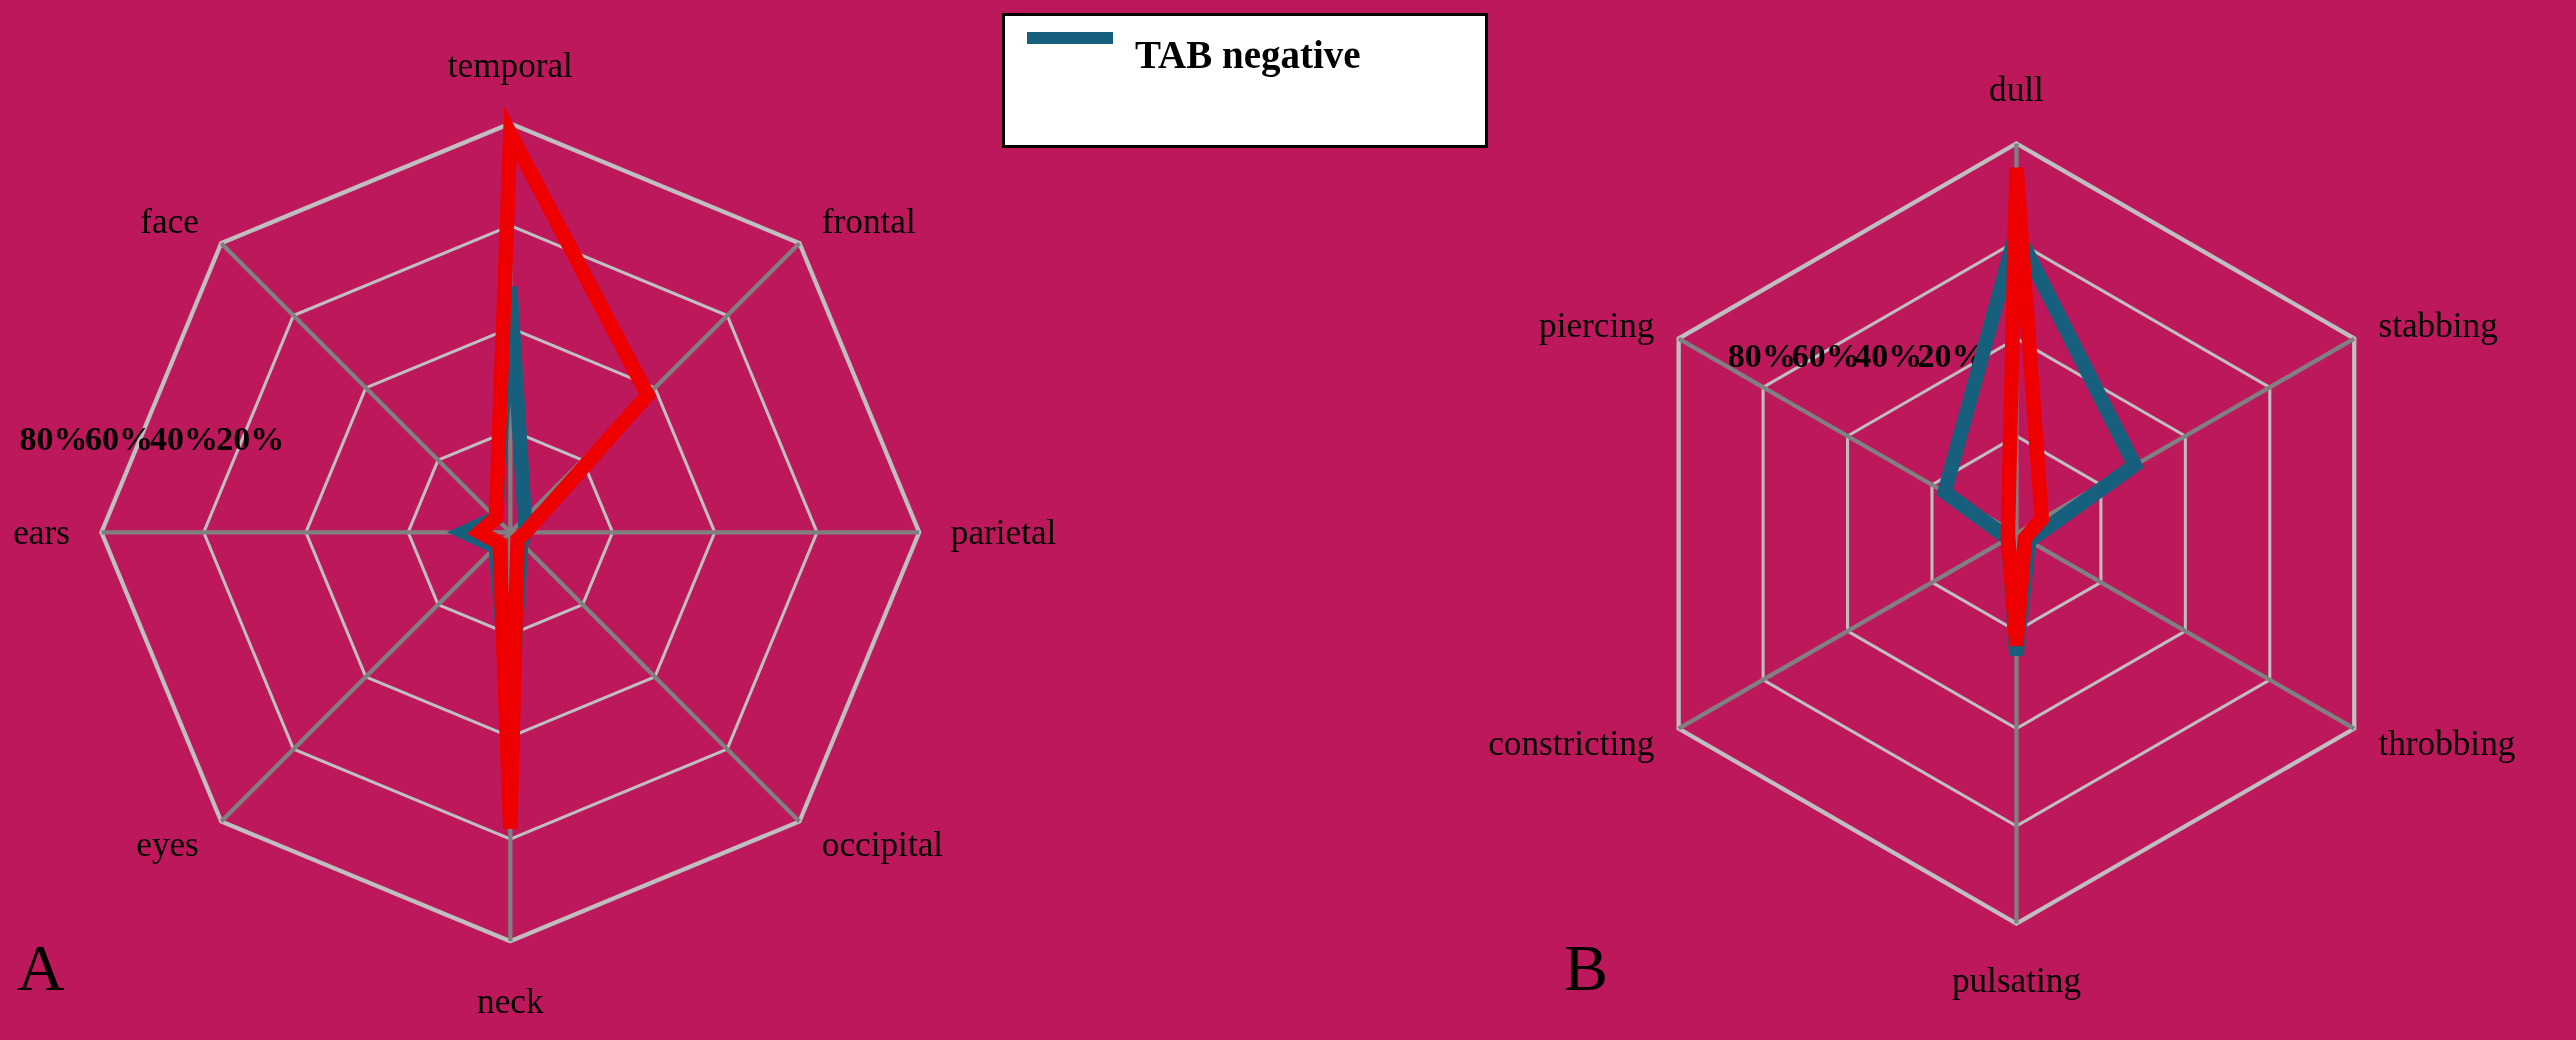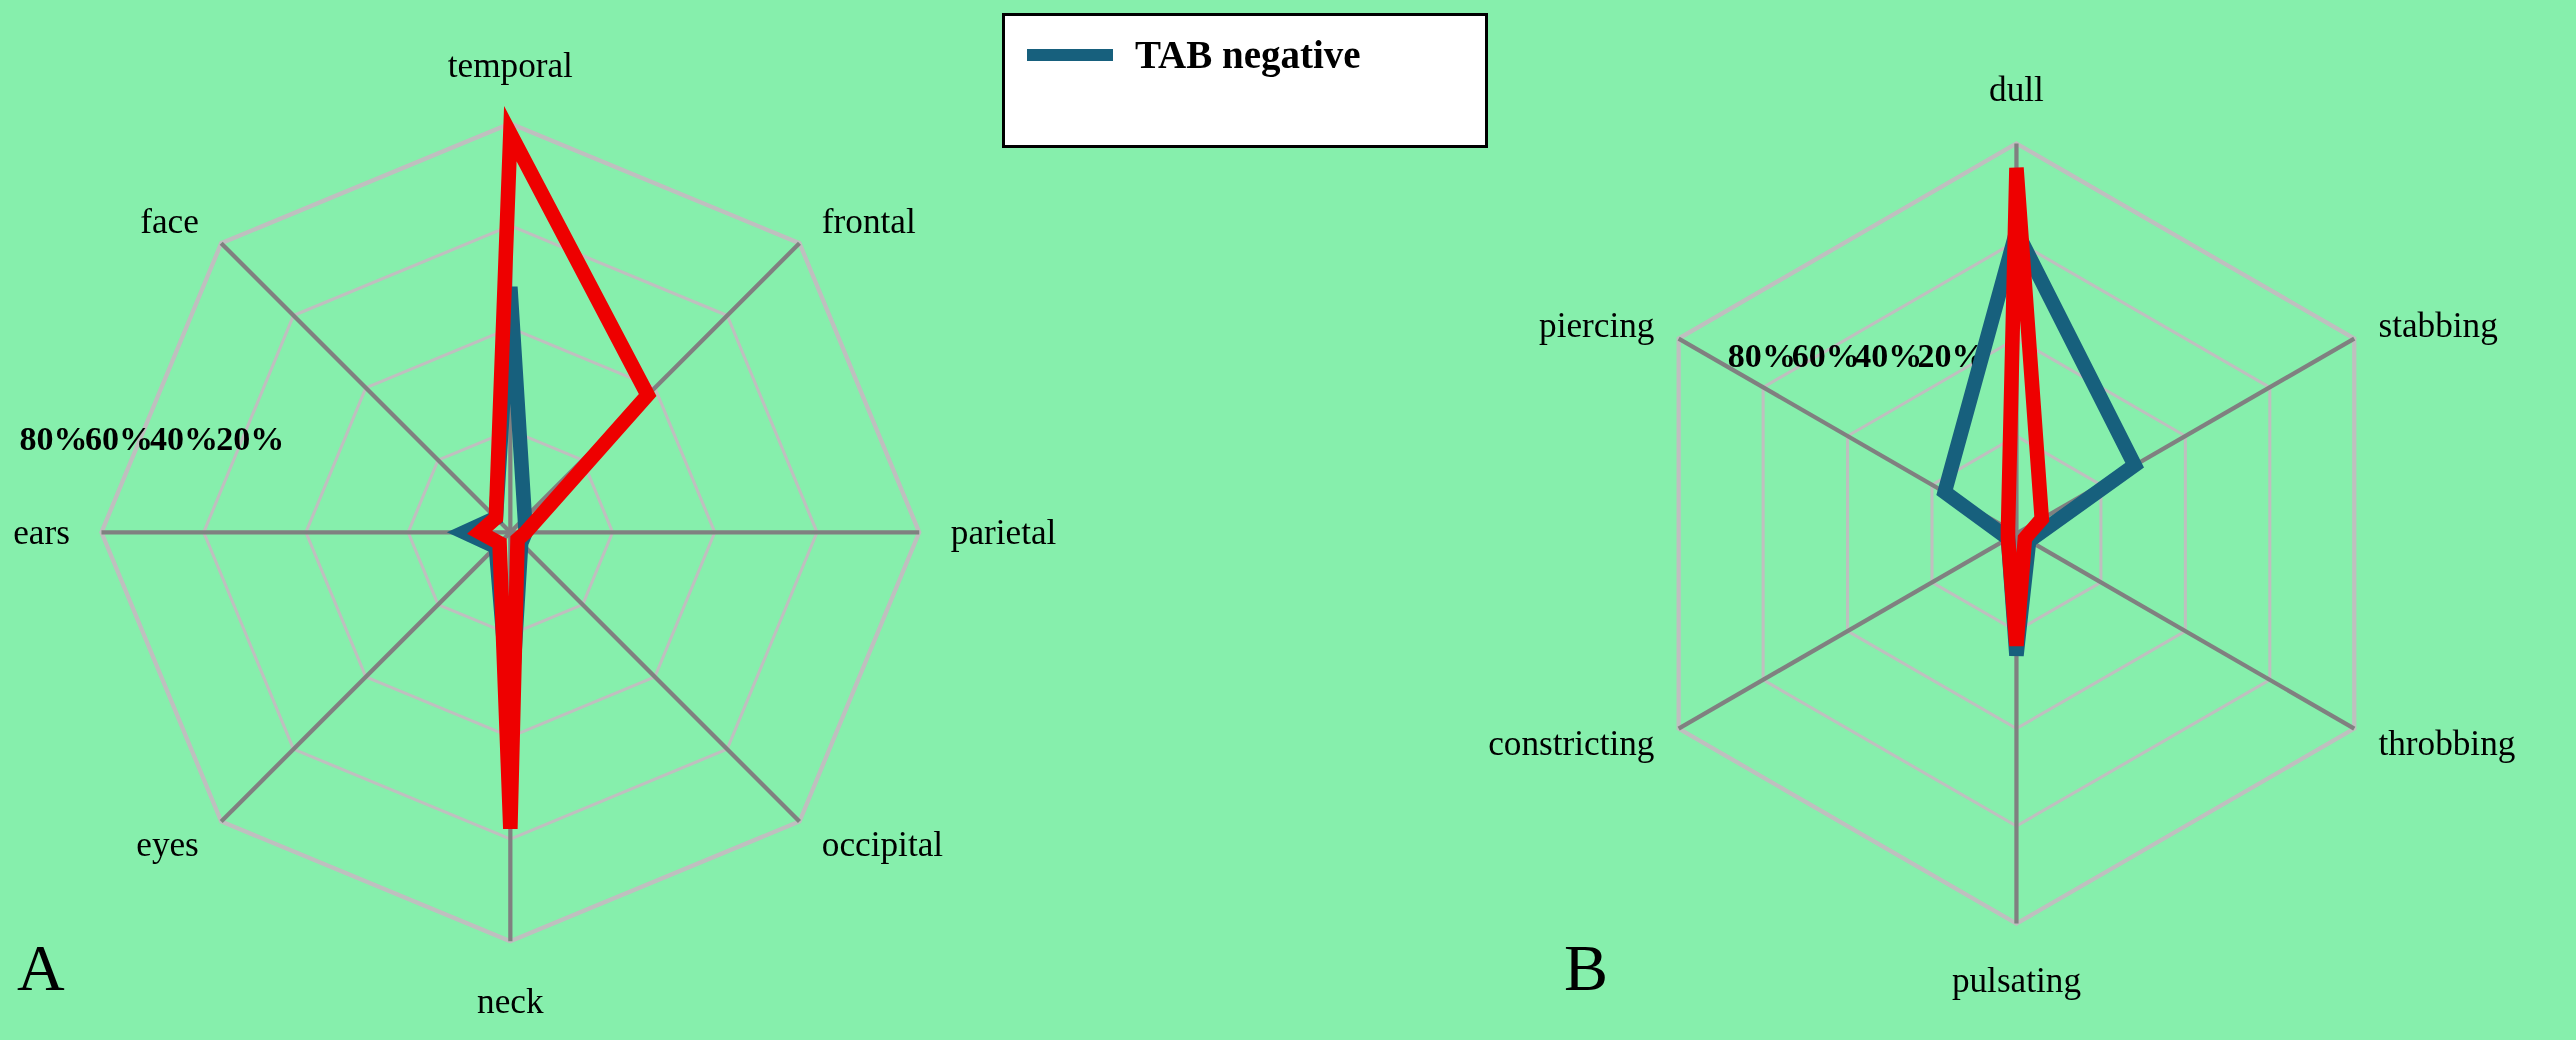--- a/index.html
+++ b/index.html
@@ -1,23 +1,23 @@
 <!DOCTYPE html>
 <html style="font-size:9.7px"><head>
 <meta charset="utf-8">
 <style>
   html,body{margin:0;padding:0;background:#ffffff;}
   body{width:2576px;height:1041px;font-family:"Liberation Serif",serif;overflow:hidden;position:relative;}
-  #root{position:absolute;left:0;top:0;width:2576px;height:1041px;background:#86efac;}
+  #root{position:absolute;left:0;top:0;width:2576px;height:1041px;background:#be185d;}
   svg.panel{position:absolute;top:0;left:0;}
   .axlabel{font-family:"Liberation Serif",serif;font-size:58px;fill:#000;}
   .ticklabel{font-family:"Liberation Serif",serif;font-size:56px;font-weight:bold;fill:#000;}
   .panelletter{font-family:"Liberation Serif",serif;font-size:66px;fill:#000;}
   .legendbox{position:absolute;border:3.6px solid #000;background:#fff;box-sizing:border-box;}
-  .legendrow{display:flex;align-items:center;}
+  .legendrow{display:flex;}
   .legendswatch{width:86px;height:12px;margin-right:22px;}
   .legendtext{font-family:"Liberation Serif",serif;font-size:39px;font-weight:bold;color:#000;white-space:nowrap;}
 </style>
 </head>
 <body>
 
 <div id="root">
 
   <svg class="panel" id="svgA" width="2576" height="1041" viewBox="0 0 4240 1713">
       <polygon points="840.0,707.8 959.0,757.0 1008.3,876.0 959.0,995.0 840.0,1044.3 721.0,995.0 671.8,876.0 721.0,757.0" fill="none" stroke="#bfbfbf" stroke-width="5"></polygon>

